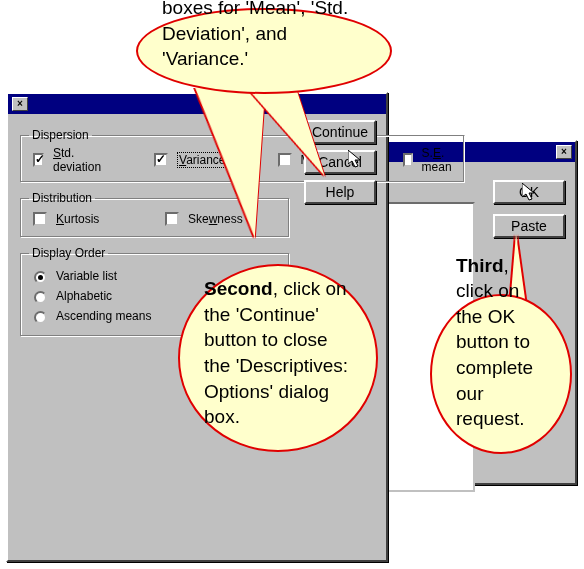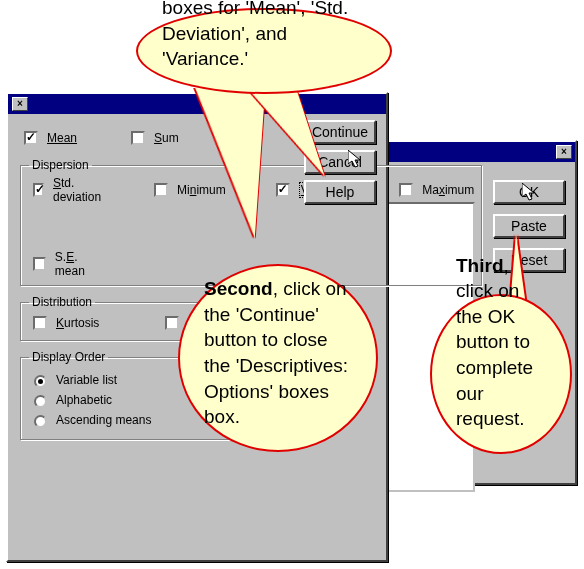--- a/index.html
+++ b/index.html
@@ -182,58 +182,43 @@
   <div class="titlebar">
     <span></span>
     <span class="close-btn">×</span>
   </div>
   <div class="back-body">
     <div class="listlabel">Credit Cards</div>
     <div class="listbox"></div>
     <div class="back-btns">
       <div class="btn">OK</div>
       <div class="btn">Paste</div>
-      <div class="btn">Reset</div>
     </div>
   </div>
 </div>
 
 <div class="dialog" style="top:92px; left:6px; width:382px; height:470px;">
   <div class="titlebar">
     <span class="close-btn">×</span>
   </div>
   <div class="body">
 
     <div class="btnstack">
       <div class="btn">Continue</div>
       <div class="btn">Cancel</div>
       <div class="btn">Help</div>
     </div>
 
-    <div class="row" style="width:270px;">
-      <div class="check">
-        <input type="checkbox" checked="" style="">
-        <label><span class="u">Mean</span></label>
-      </div>
-      <div class="check">
-        <input type="checkbox" style="">
-        <label><span class="u">S</span>um</label>
-      </div>
-    </div>
 
     <fieldset style="width:270px;">
       <legend>Dispersion</legend>
       <div style="display:grid; grid-template-columns: 1fr 1fr 1fr 1fr; row-gap:14px; column-gap:4px;gap:46px;">
         <div class="check">
           <input type="checkbox" checked="" style="">
           <label><span class="u">S</span>td. deviation</label>
-        </div>
-        <div class="check">
-          <input type="checkbox" style="">
-          <label>Mi<span class="u">n</span>imum</label>
         </div>
         <div class="check">
           <input type="checkbox" checked="" style="">
           <label><span class="focus-box"><span class="u">V</span>ariance</span></label>
         </div>
         <div class="check">
           <input type="checkbox" style="">
           <label>Ma<span class="u">x</span>imum</label>
         </div>
         <div class="check">
@@ -276,21 +261,21 @@
   </div>
 </div>
 
 <div class="tail" id="tail1a"></div>
 <div class="tail" id="tail1b"></div>
 <div class="callout" id="callout1">
   <div><span class="b">First</span><span>, mark the check boxes for 'Mean', 'Std. Deviation', and 'Variance.'</span></div>
 </div>
 
 <div class="callout" id="callout2">
-  <div><span class="b">Second</span><span>, click on the 'Continue' button to close the 'Descriptives: Options' boxes box.</span></div>
+  <div><span class="b">Second</span><span>, click on the 'Continue' button to close the 'Descriptives: Options' dialog box.</span></div>
 </div>
 
 <div class="tail" id="tail3"></div>
 <div class="callout" id="callout3">
   <div><span class="b">Third</span><span>, click on the OK button to complete our request.</span></div>
 </div>
 
 <div class="cursor" style="top:150px; left:348px;">
   <svg width="16" height="20">
       <polygon points="0,0 0,14 4,11 7,17 10,16 7,10 12,10" fill="#fff" stroke="#000" stroke-width="1"></polygon>

